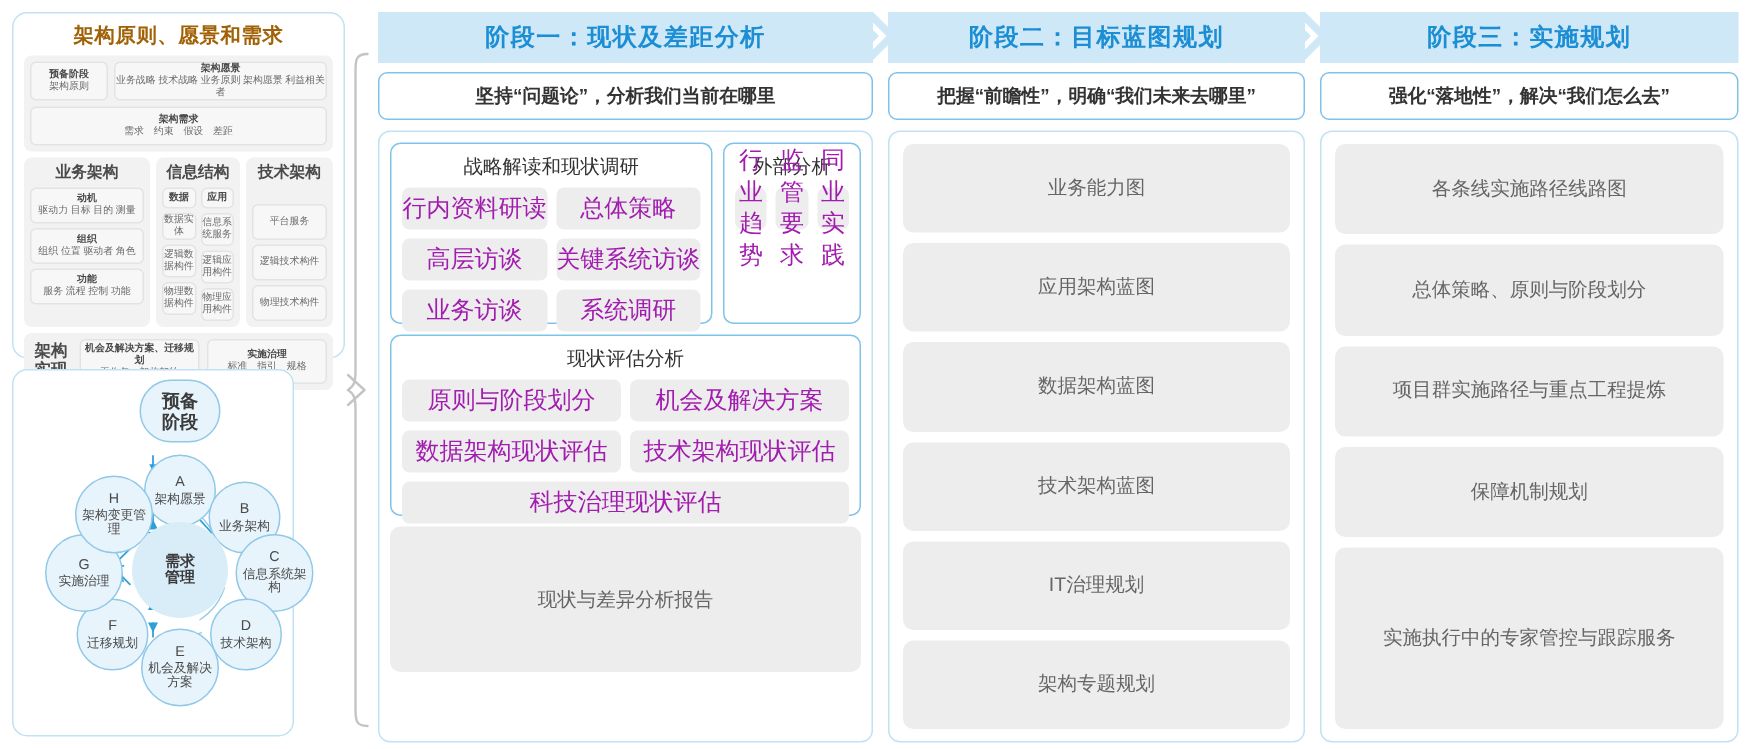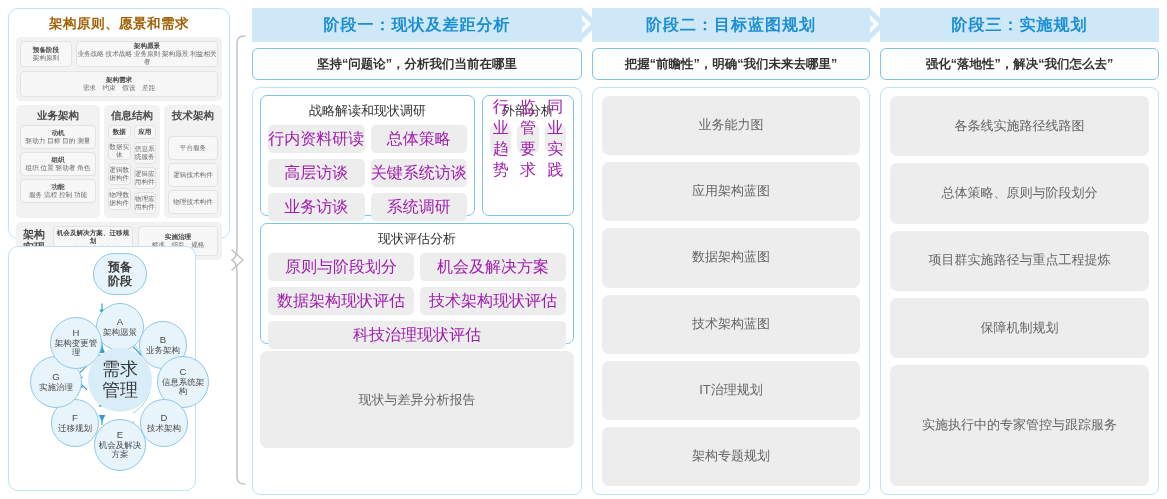--- a/index.html
+++ b/index.html
@@ -47,21 +47,21 @@
   .circ{
     position:absolute;border-radius:50%;
     background:#e8f4fb;border:1px solid #8fc8e8;
     display:flex;flex-direction:column;align-items:center;justify-content:center;
     text-align:center;color:#4a4a4a;box-sizing:border-box;
   }
   .circ .lbl{font-size:8.5px;line-height:1.1;}
   .circ .ltr{font-size:9.5px;line-height:1.15;}
   .circ-center{
     background:#d9edf9;border:none;color:#3b3b3b;
-    font-size:18px;font-weight:normal;line-height:1.15;
+    font-size:10px;font-weight:bold;line-height:1.15;
   }
   .circ-prep{font-size:12px;font-weight:bold;line-height:1.2;color:#3b3b3b;}
   .adm-svg{position:absolute;left:0;top:0;width:100%;height:100%;}
 
   
   .bracket{position:absolute;left:231px;top:34px;width:18px;height:452px;}
 
   
   .phase{position:absolute;top:8px;}
   .ph1{left:252px;width:330px;}

